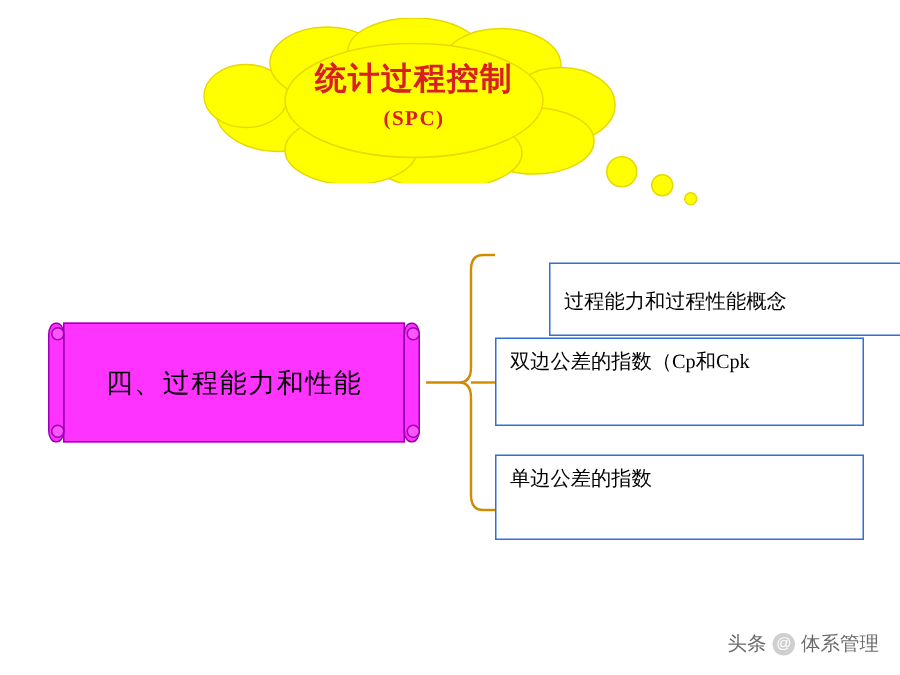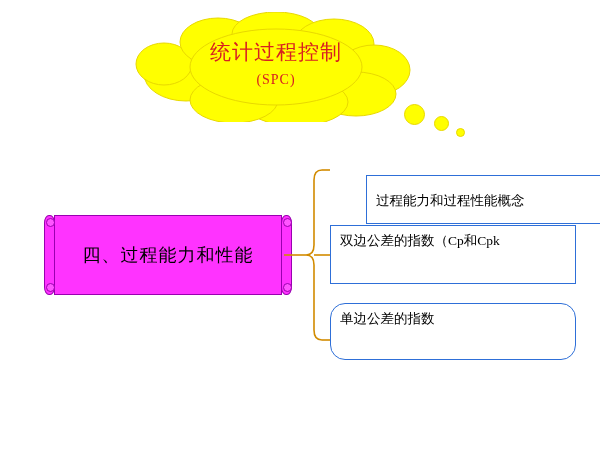--- a/index.html
+++ b/index.html
@@ -38,39 +38,40 @@
     left: 0;
     top: 26px;
     width: 300px;
     text-align: center;
     color: #d82020;
     font-size: 21px;
     line-height: 28px;
     font-family: "Liberation Serif", serif;
     letter-spacing: 1px;
     pointer-events: none;
+    font-weight: bold;
   }
   .cloud-text .l2 {
     font-size: 14px;
   }
 
   .bubble {
     position: absolute;
     border-radius: 50%;
     background: #ffff00;
     border: 1px solid #e8d800;
   }
   .bubble.b1 { left: 404px; top: 104px; width: 19px; height: 19px; }
   .bubble.b2 { left: 434px; top: 116px; width: 13px; height: 13px; }
   .bubble.b3 { left: 456px; top: 128px; width: 7px;  height: 7px; }
 
   
   .scroll-node {
     position: absolute;
-    left: 44px;
+    left: 32px;
     top: 215px;
     width: 248px;
     height: 80px;
   }
   .scroll-body {
     position: absolute;
     left: 10px;
     top: 0;
     width: 228px;
     height: 80px;
@@ -134,21 +135,21 @@
     border: 1px solid #2e6fd8;
     box-sizing: border-box;
     font-family: "Liberation Serif", serif;
     font-size: 13.5px;
     color: #000000;
     line-height: 19px;
     padding: 5px 7px 4px 9px;
   }
   .rbox.r1 { left: 330px; top: 175px; width: 246px; height: 49px; display:flex; align-items:center;margin-left:36px; }
   .rbox.r2 { left: 330px; top: 225px; width: 246px; height: 59px; }
-  .rbox.r3 { left: 330px; top: 303px; width: 246px; height: 57px; border-radius: 15px; }
+  .rbox.r3 { left: 330px; top: 303px; width: 246px; height: 57px; }
 
   
   .watermark {
     position: absolute;
     right: 14px;
     bottom: 12px;
     display: flex;
     align-items: center;
     font-size: 13px;
     color: #6b6b6b;
@@ -221,14 +222,19 @@
   </div>
 
   <div class="rbox r2">
     <div>双边公差的指数（Cp和Cpk</div>
   </div>
 
   <div class="rbox r3">
     <div>单边公差的指数</div>
   </div>
 
+  <div class="watermark">
+    <span>头条</span>
+    <span class="wm-logo">@</span>
+    <span>体系管理</span>
+  </div>
 
 </div>
 
 </body></html>

